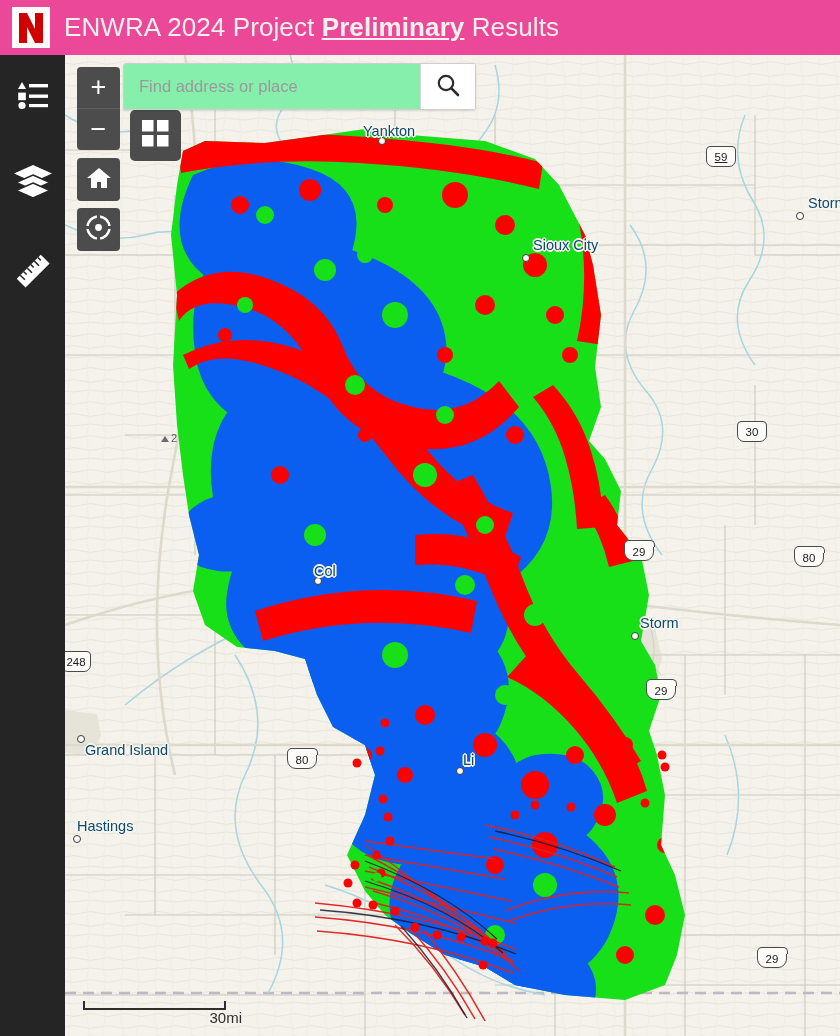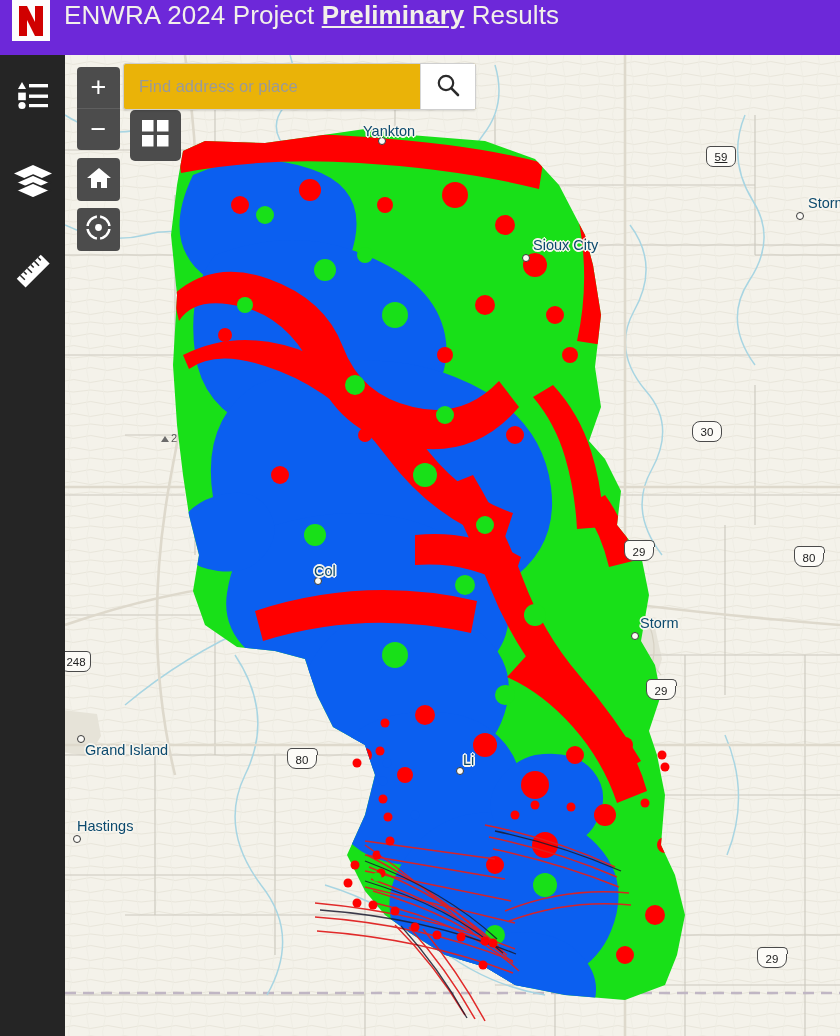--- a/index.html
+++ b/index.html
@@ -8,22 +8,22 @@
     width:840px; height:1036px;
     overflow:hidden;
     background:#242424;
     font-family:"Liberation Sans", sans-serif;
   }
   #app { position:relative; width:840px; height:1036px; overflow:hidden; }
 
   
   #header {
     position:absolute; left:0; top:0; width:840px; height:55px;
-    background:#6d28d9;
-    display:flex; 
+    background:#ec4899;
+    display:flex; align-items:center;
     z-index:40;
   }
   #logo {
     width:38px; height:41px; margin-left:12px; margin-right:14px;
     background:#fdfdfd;
     display:flex; align-items:center; justify-content:center;
     flex:0 0 auto;
   }
   #logo svg { display:block; }
   #app-title {
@@ -122,21 +122,21 @@
     font-family:"Liberation Sans", sans-serif; font-weight:300;
   }
   #zoom-in { border-bottom:1px solid #5f5f5f; }
   #home-btn  { left:12px; top:103px; width:43px; height:43px; }
   #locate-btn{ left:12px; top:153px; width:43px; height:43px; }
   #basemap-btn { left:65px; top:55px; width:51px; height:51px; border-radius:5px; }
 
   #search-wrap {
     position:absolute; left:58px; top:8px; z-index:26;
     width:353px; height:47px;
-    background:#eab308; border:1px solid #cfcfcf; border-radius:3px;
+    background:#86efac; border:1px solid #cfcfcf; border-radius:3px;
     display:flex; align-items:stretch;
     box-shadow:0 1px 2px rgba(0,0,0,.12);
   }
   #search-input {
     flex:1; border:none; outline:none; background:transparent;
     padding:0 15px; font-size:16.5px; color:#3c3c3c;
     font-family:"Liberation Sans", sans-serif;
   }
   #search-input::placeholder { color:#9a9a9a; }
   #search-btn {
@@ -453,21 +453,21 @@
         <div class="city-label" style="left: 249px; top: 508px;">Col</div>
         <div class="city-dot" style="left: 391px; top: 712px;"></div>
         <div class="city-label" style="left: 398px; top: 697px;">Li</div>
         <div class="city-dot" style="left: 12px; top: 680px;"></div>
         <div class="city-label" style="left: 20px; top: 663px; margin-top: 24px;">Grand Island</div>
         <div class="city-dot" style="left: 8px; top: 780px;"></div>
         <div class="city-label" style="left: 12px; top: 763px;">Hastings</div>
         <div class="shield" style="left: 641px; top: 91px; text-decoration: underline;">
           <span>59</span>
         </div>
-        <div class="shield" style="left: 627px; top: 366px; border-radius: 8px;">
+        <div class="shield" style="left: 672px; top: 366px;">
           <span>30</span>
         </div>
         <div class="shield interstate" style="left: 559px; top: 485px;">
           <span>29</span>
         </div>
         <div class="shield interstate" style="left: 729px; top: 491px;">
           <span>80</span>
         </div>
         <div class="shield interstate" style="left: 581px; top: 624px;">
           <span>29</span>
@@ -528,15 +528,19 @@
       <div id="search-btn">
         <span>
           <svg width="24" height="24" viewBox="0 0 24 24">
             <circle cx="10" cy="10" r="7.2" fill="none" stroke="#2b2b2b" stroke-width="2.2"></circle>
             <line x1="15.2" y1="15.2" x2="22" y2="22" stroke="#2b2b2b" stroke-width="2.6" stroke-linecap="round"></line>
           </svg>
         </span>
       </div>
     </div>
 
+    <div id="scalebar">
+      <div id="scalebar-line"></div>
+      <div id="scalebar-label">30mi</div>
+    </div>
 
   </div>
 </div>
 
 </body></html>

